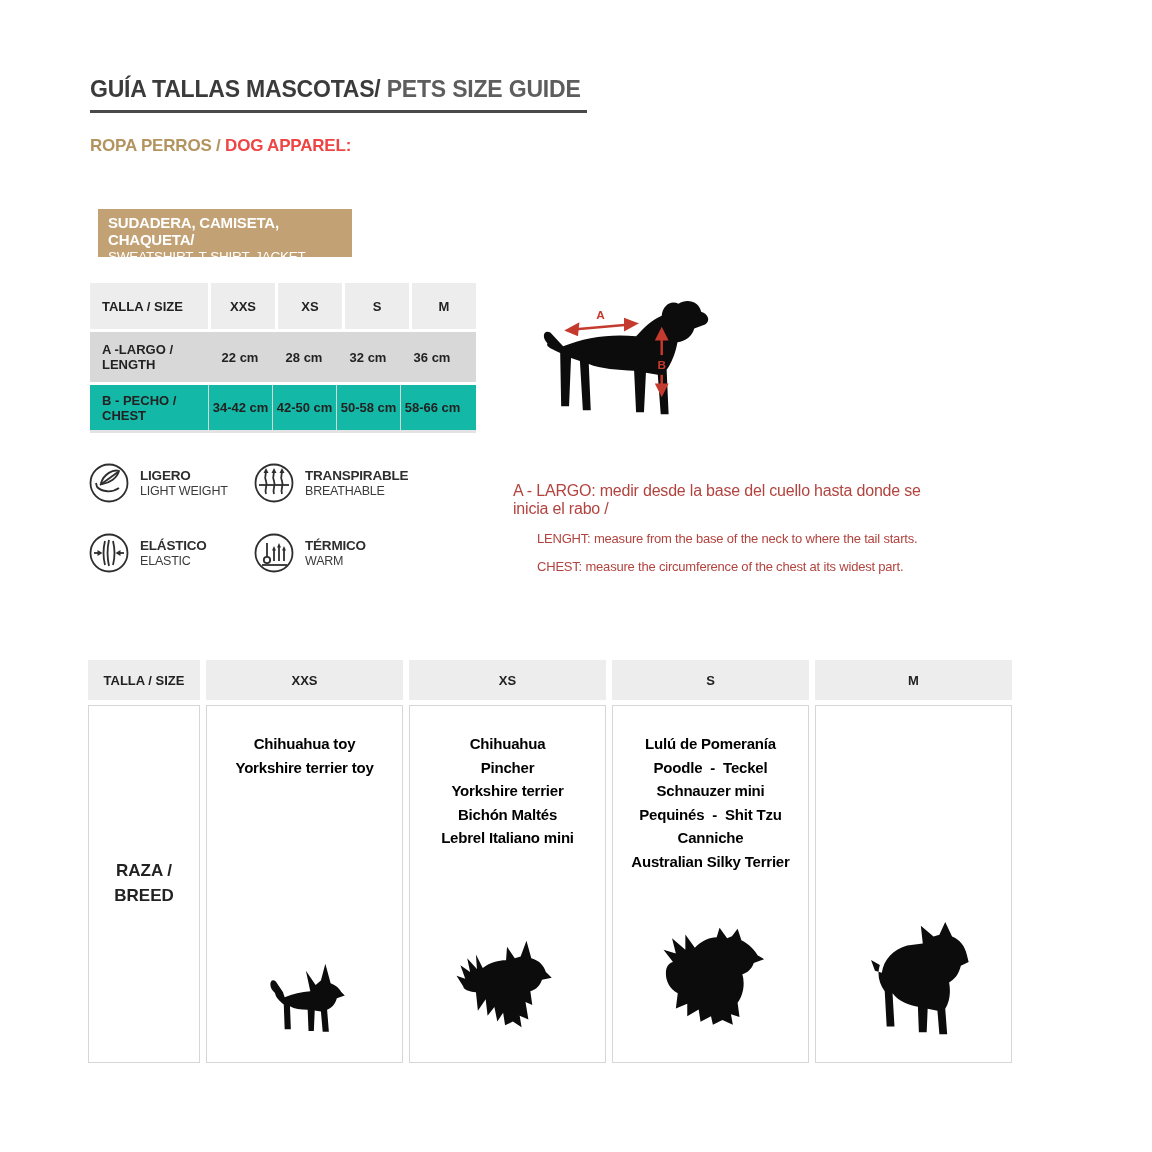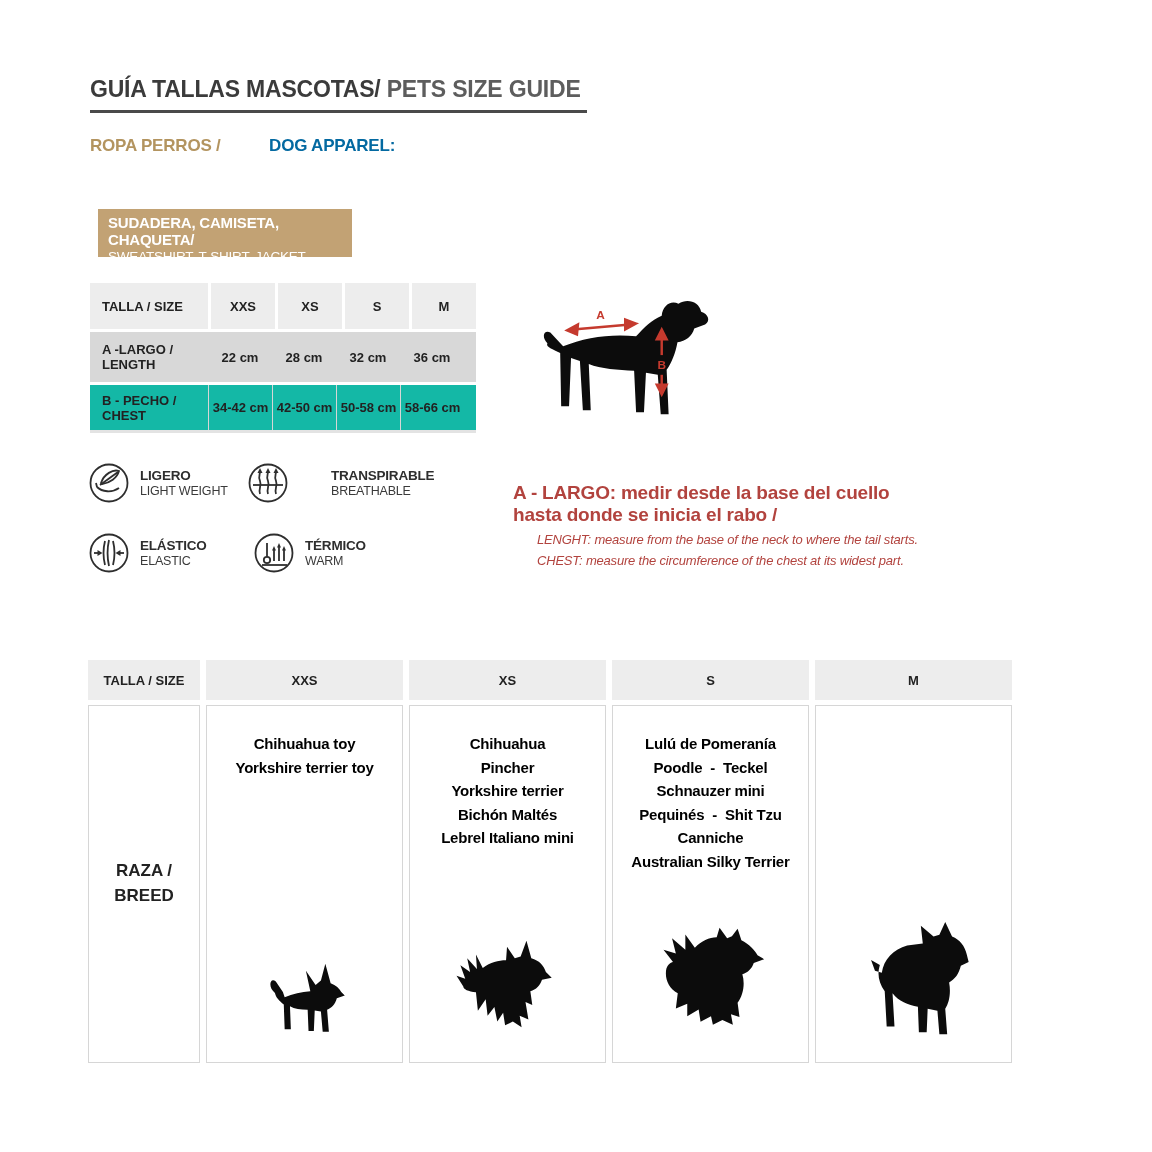--- a/index.html
+++ b/index.html
@@ -8,21 +8,21 @@
   .page { position:relative; width:1152px; height:1152px; background:#fff; overflow:hidden; }
 
   
   .title { position:absolute; left:90px; top:76px; display:inline-block;
            font-size:23px; font-weight:bold; letter-spacing:-0.2px;
            border-bottom:3px solid #4a4a4a; padding-bottom:7px; padding-right:6px; }
   .title .es { color:#3b3b3b; }
   .title .en { color:#5d5d5d; }
   .subtitle { position:absolute; left:90px; top:136px; font-size:17px; font-weight:bold; letter-spacing:-0.2px; }
   .subtitle .es { color:#b3945f; }
-  .subtitle .en { color:#0369a1;margin-left:44px; }
+  .subtitle .en { color:#ef4444; }
 
   
   .cat-box { position:absolute; left:90px; top:209px; width:254px; height:48px;
              background:#c2a274; color:#fff; padding:5px 10px;margin-left:8px; }
   .cat-box .l1 { font-size:15px; font-weight:bold; letter-spacing:-0.2px; }
   .cat-box .l2 { font-size:13.5px; letter-spacing:-0.2px; margin-top:1px; }
 
   
   .size-table { position:absolute; left:90px; top:283px; width:386px; font-size:13px; }
   .st-row { display:flex; }
@@ -39,28 +39,28 @@
   
   .diagram { position:absolute; left:533px; top:292px; }
 
   
   .feature { position:absolute; display:flex; align-items:center; }
   .feature .ic { width:42px; height:42px; flex:0 0 42px; }
   .feature .txt { margin-left:10px; line-height:1.15; }
   .feature .n-es { font-size:13.5px; font-weight:bold; color:#2e2e2e; letter-spacing:-0.2px; }
   .feature .n-en { font-size:12.5px; color:#3a3a3a; letter-spacing:-0.2px; }
   #feat0 { left:88px;  top:462px; }
-  #feat1 { left:247px; top:462px;gap:32px; }
+  #feat1 { left:253px; top:462px; }
   #feat2 { left:88px;  top:532px; }
   #feat3 { left:253px; top:532px; }
 
   
   .notes { position:absolute; left:513px; top:482px; width:430px; color:#b2433e; }
-  .notes .es { font-size:19px; font-weight:bold; letter-spacing:-0.2px; margin-top:6px; }
-  .notes .en { font-size:13px; margin-left:24px; margin-top:6px; letter-spacing:-0.2px;font-style:italic; }
+  .notes .es { font-size:16px; font-weight:normal; letter-spacing:-0.2px; margin-top:6px; }
+  .notes .en { font-size:13px; margin-left:24px; margin-top:13px; letter-spacing:-0.2px; }
   .notes .es:first-child { margin-top:0; }
 
   
   .breed-table { position:absolute; left:88px; top:660px; width:924px; }
   .bt-head { display:flex; gap:6px; height:40px; }
   .bt-head .hcell { background:#ededed; display:flex; align-items:center; justify-content:center;
                     font-size:13px; font-weight:bold; color:#222; }
   .bt-body { display:flex; gap:6px; height:358px; margin-top:5px; }
   .bt-body .bcell { background:#fff; border:1px solid #d6d6d6; position:relative; }
   .w-lab { width:112px; }

